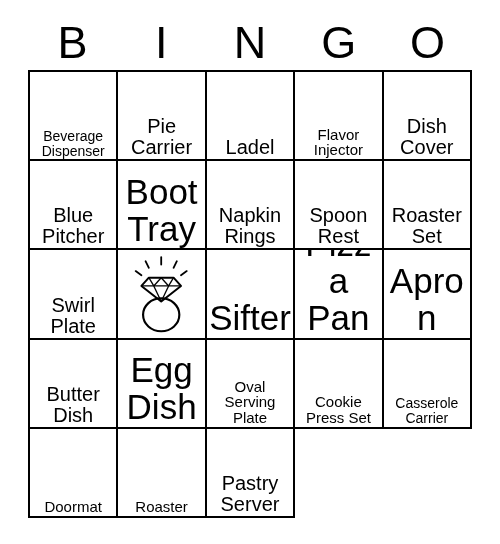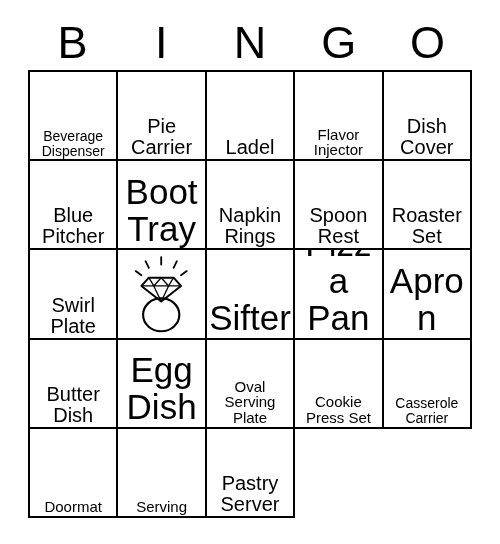--- a/index.html
+++ b/index.html
@@ -203,20 +203,20 @@
         <span class="txt">Cookie Press Set</span>
       </div>
 
     <div class="cell s-xs">
         <span class="txt">Casserole Carrier</span>
       </div>
     <div class="cell s-sm">
         <span class="txt">Doormat</span>
       </div>
     <div class="cell s-sm">
-        <span class="txt">Serving</span>
+        <span class="txt">Roaster</span>
       </div>
     <div class="cell s-md">
         <span class="txt">Pastry Server</span>
       </div>
 
   </div>
 </div>
 
 </body></html>

